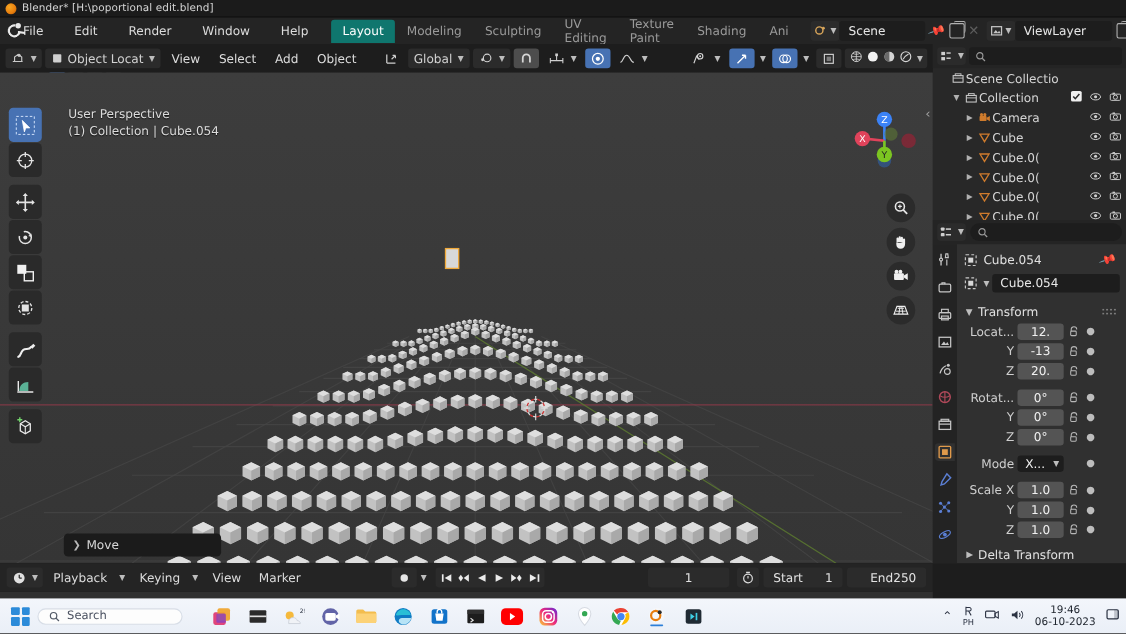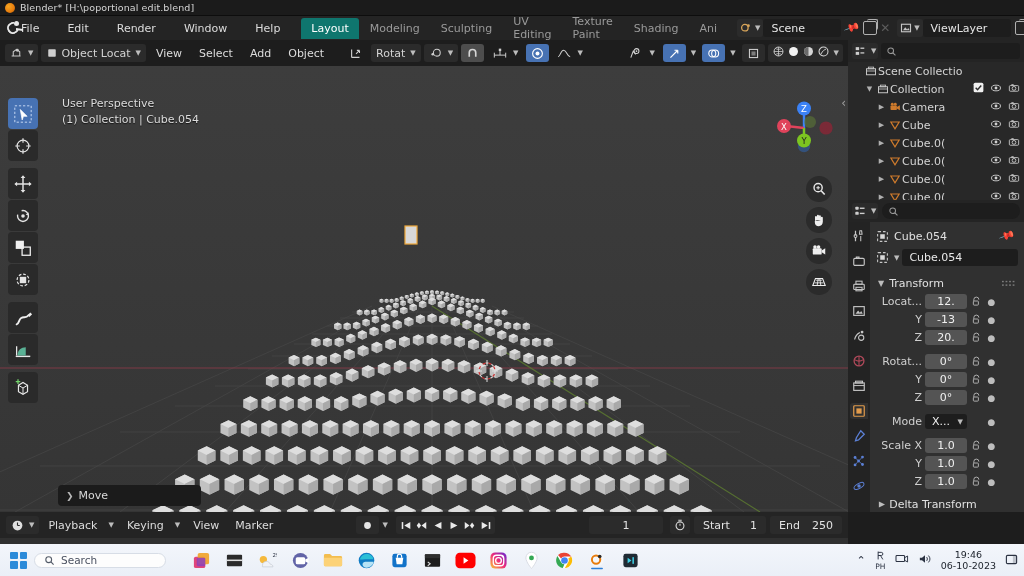--- a/index.html
+++ b/index.html
@@ -243,21 +243,21 @@
     <div class="vmenu">Object</div>
 
     <div class="sep"></div>
     <div class="hbtn flat">
       <svg width="14" height="14" viewBox="0 0 16 16">
           <path d="M3 13V4M3 13h9" stroke="#cfcfcf" stroke-width="1.3" fill="none"></path>
           <path d="M8 9l4-4M12 5h-3M12 5v3" stroke="#cfcfcf" stroke-width="1.2" fill="none"></path>
         </svg>
     </div>
     <div class="hbtn">
-      <span>Rotat</span>
+      <span>Global</span>
       <span class="chev">▼</span>
     </div>
     <div class="hbtn">
       <svg width="14" height="13" viewBox="0 0 16 16">
           <circle cx="9" cy="7" r="4.2" fill="none" stroke="#cfcfcf" stroke-width="1.3"></circle>
           <circle cx="4" cy="9" r="1.6" fill="#cfcfcf"></circle>
         </svg>
       <span class="chev">▼</span>
     </div>
     <div class="hbtn onlight">
@@ -1773,21 +1773,21 @@
     <div class="hbtn" style="padding:0 4px">
       <svg width="12" height="12" viewBox="0 0 14 14">
           <circle cx="7" cy="8" r="4.6" fill="none" stroke="#dcdcdc" stroke-width="1.3"></circle>
           <path d="M7 8V5.5M5 1.5h4" stroke="#dcdcdc" stroke-width="1.2"></path>
         </svg>
     </div>
     <div class="tl-field" style="width:72px;margin-left:2px;display:flex;justify-content:space-between;padding:0 9px">
       <span>Start</span>
       <span>1</span>
     </div>
-    <div class="tl-field" style="width:72px;margin-left:2px;display:flex;justify-content:space-between;padding:0 9px">
+    <div class="tl-field" style="width:72px;margin-left:2px;display:flex;justify-content:flex-end;padding:0 9px">
       <span>End</span>
       <span>250</span>
     </div>
   </div>
 
   <div class="outliner">
     <div class="out-header">
       <div class="hbtn" style="height:16px;padding:0 2px">
         <svg width="12" height="12" viewBox="0 0 14 14">
             <rect x="2" y="2.5" width="4" height="3.5" fill="#cfcfcf"></rect>

